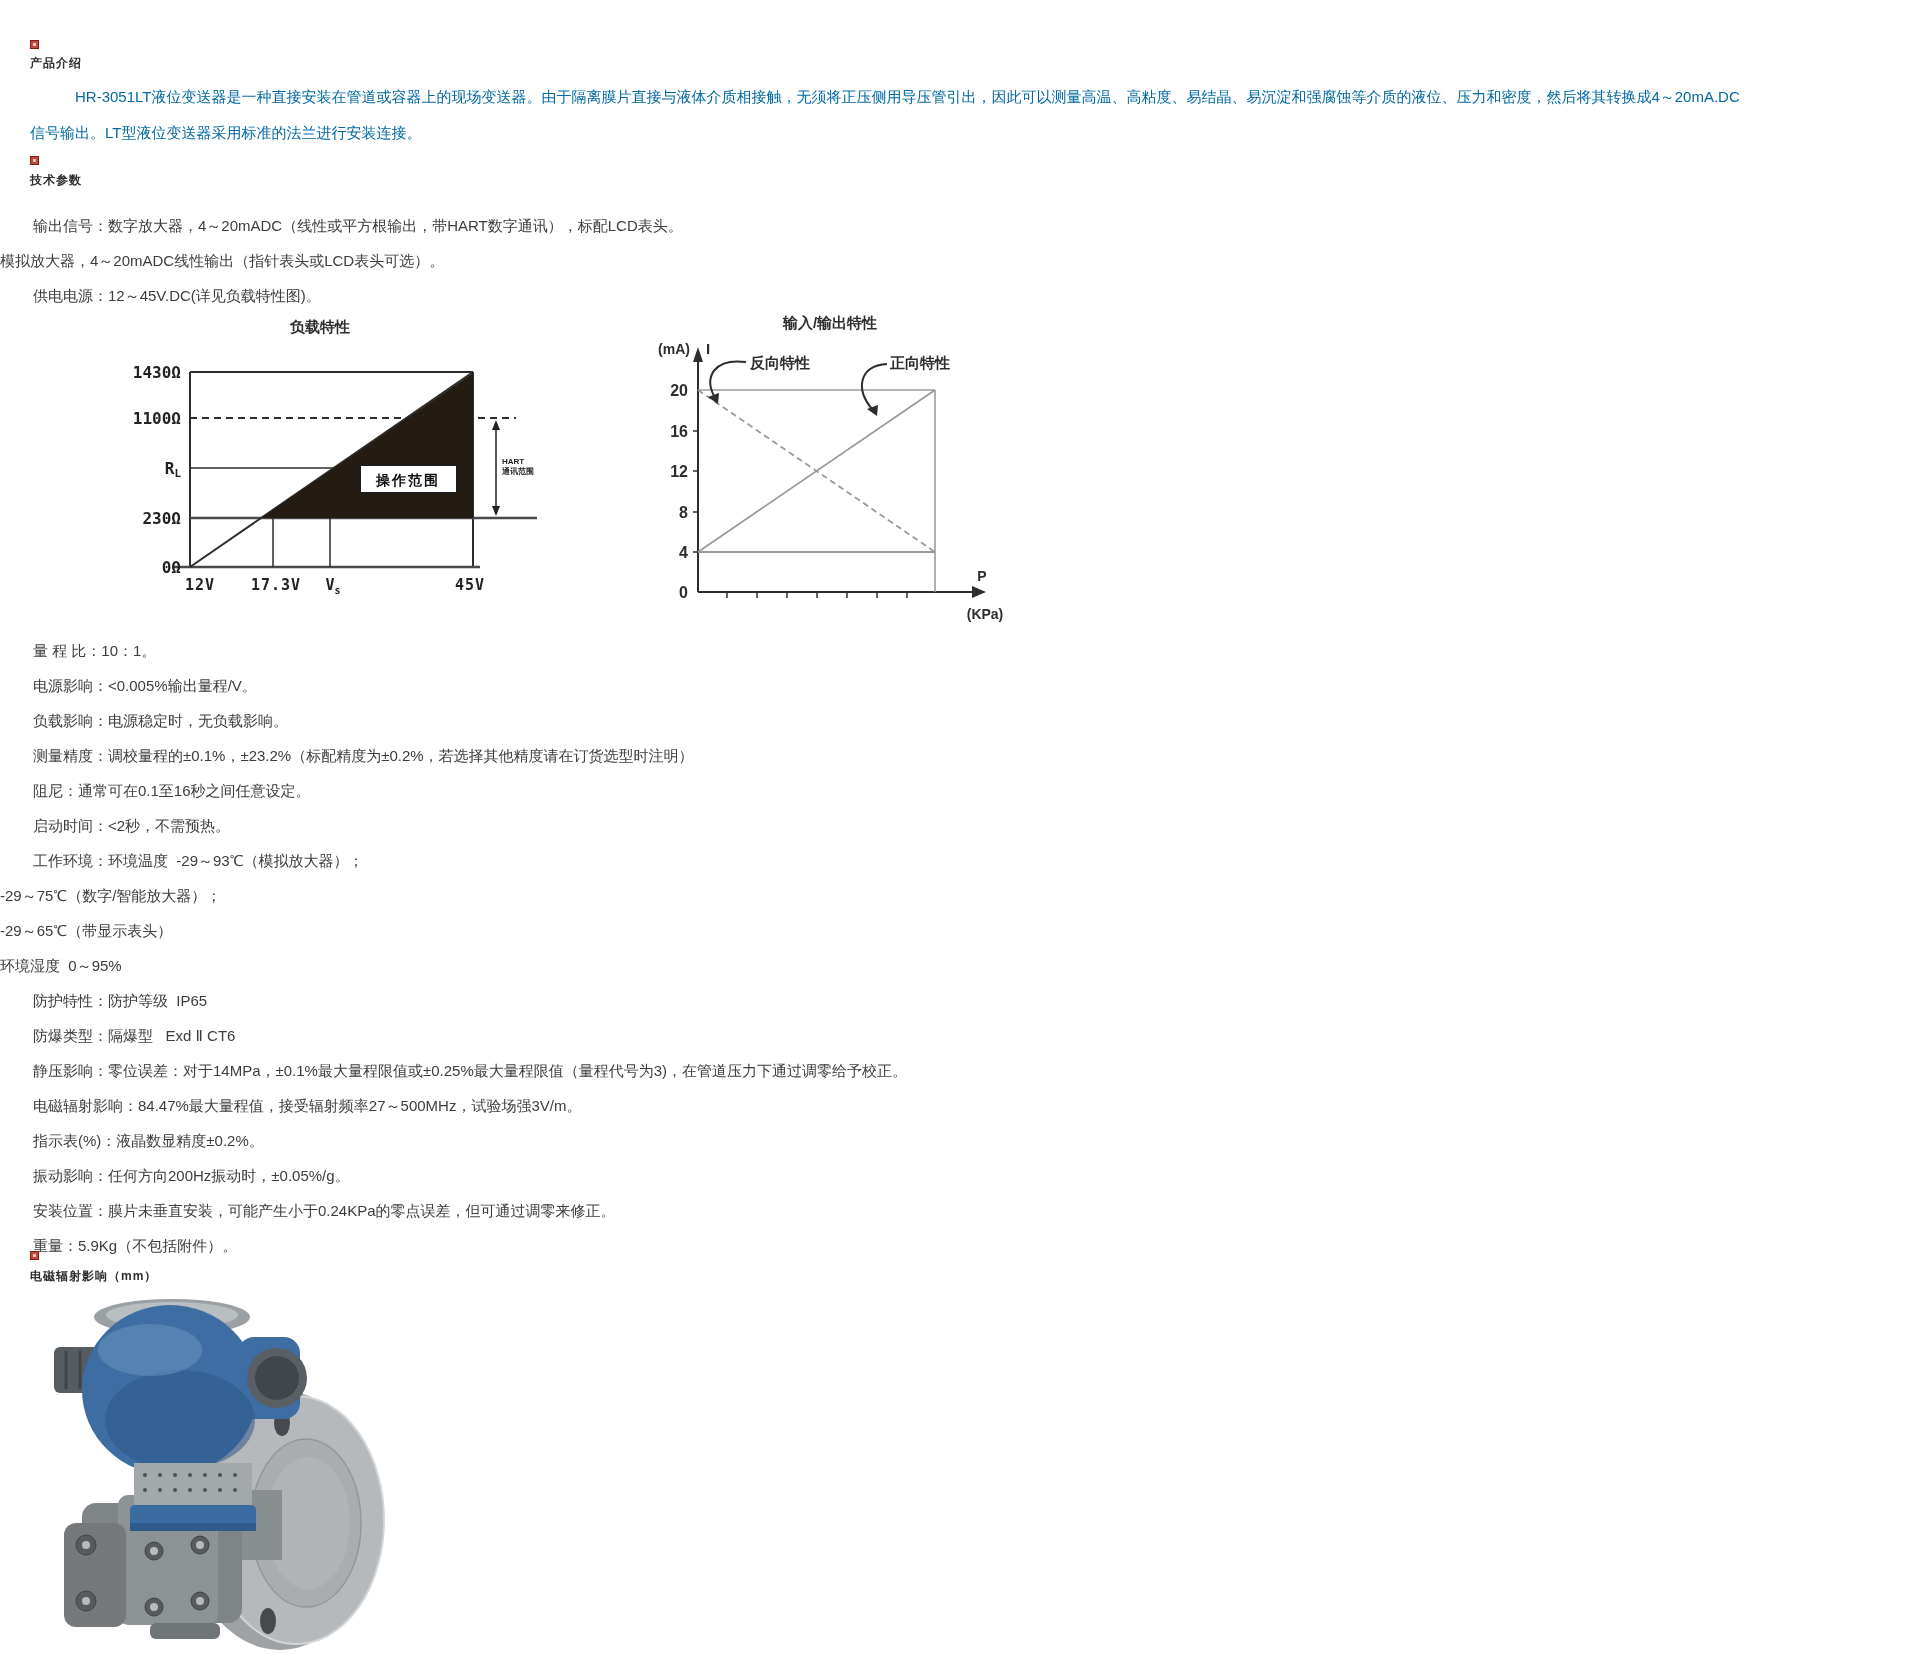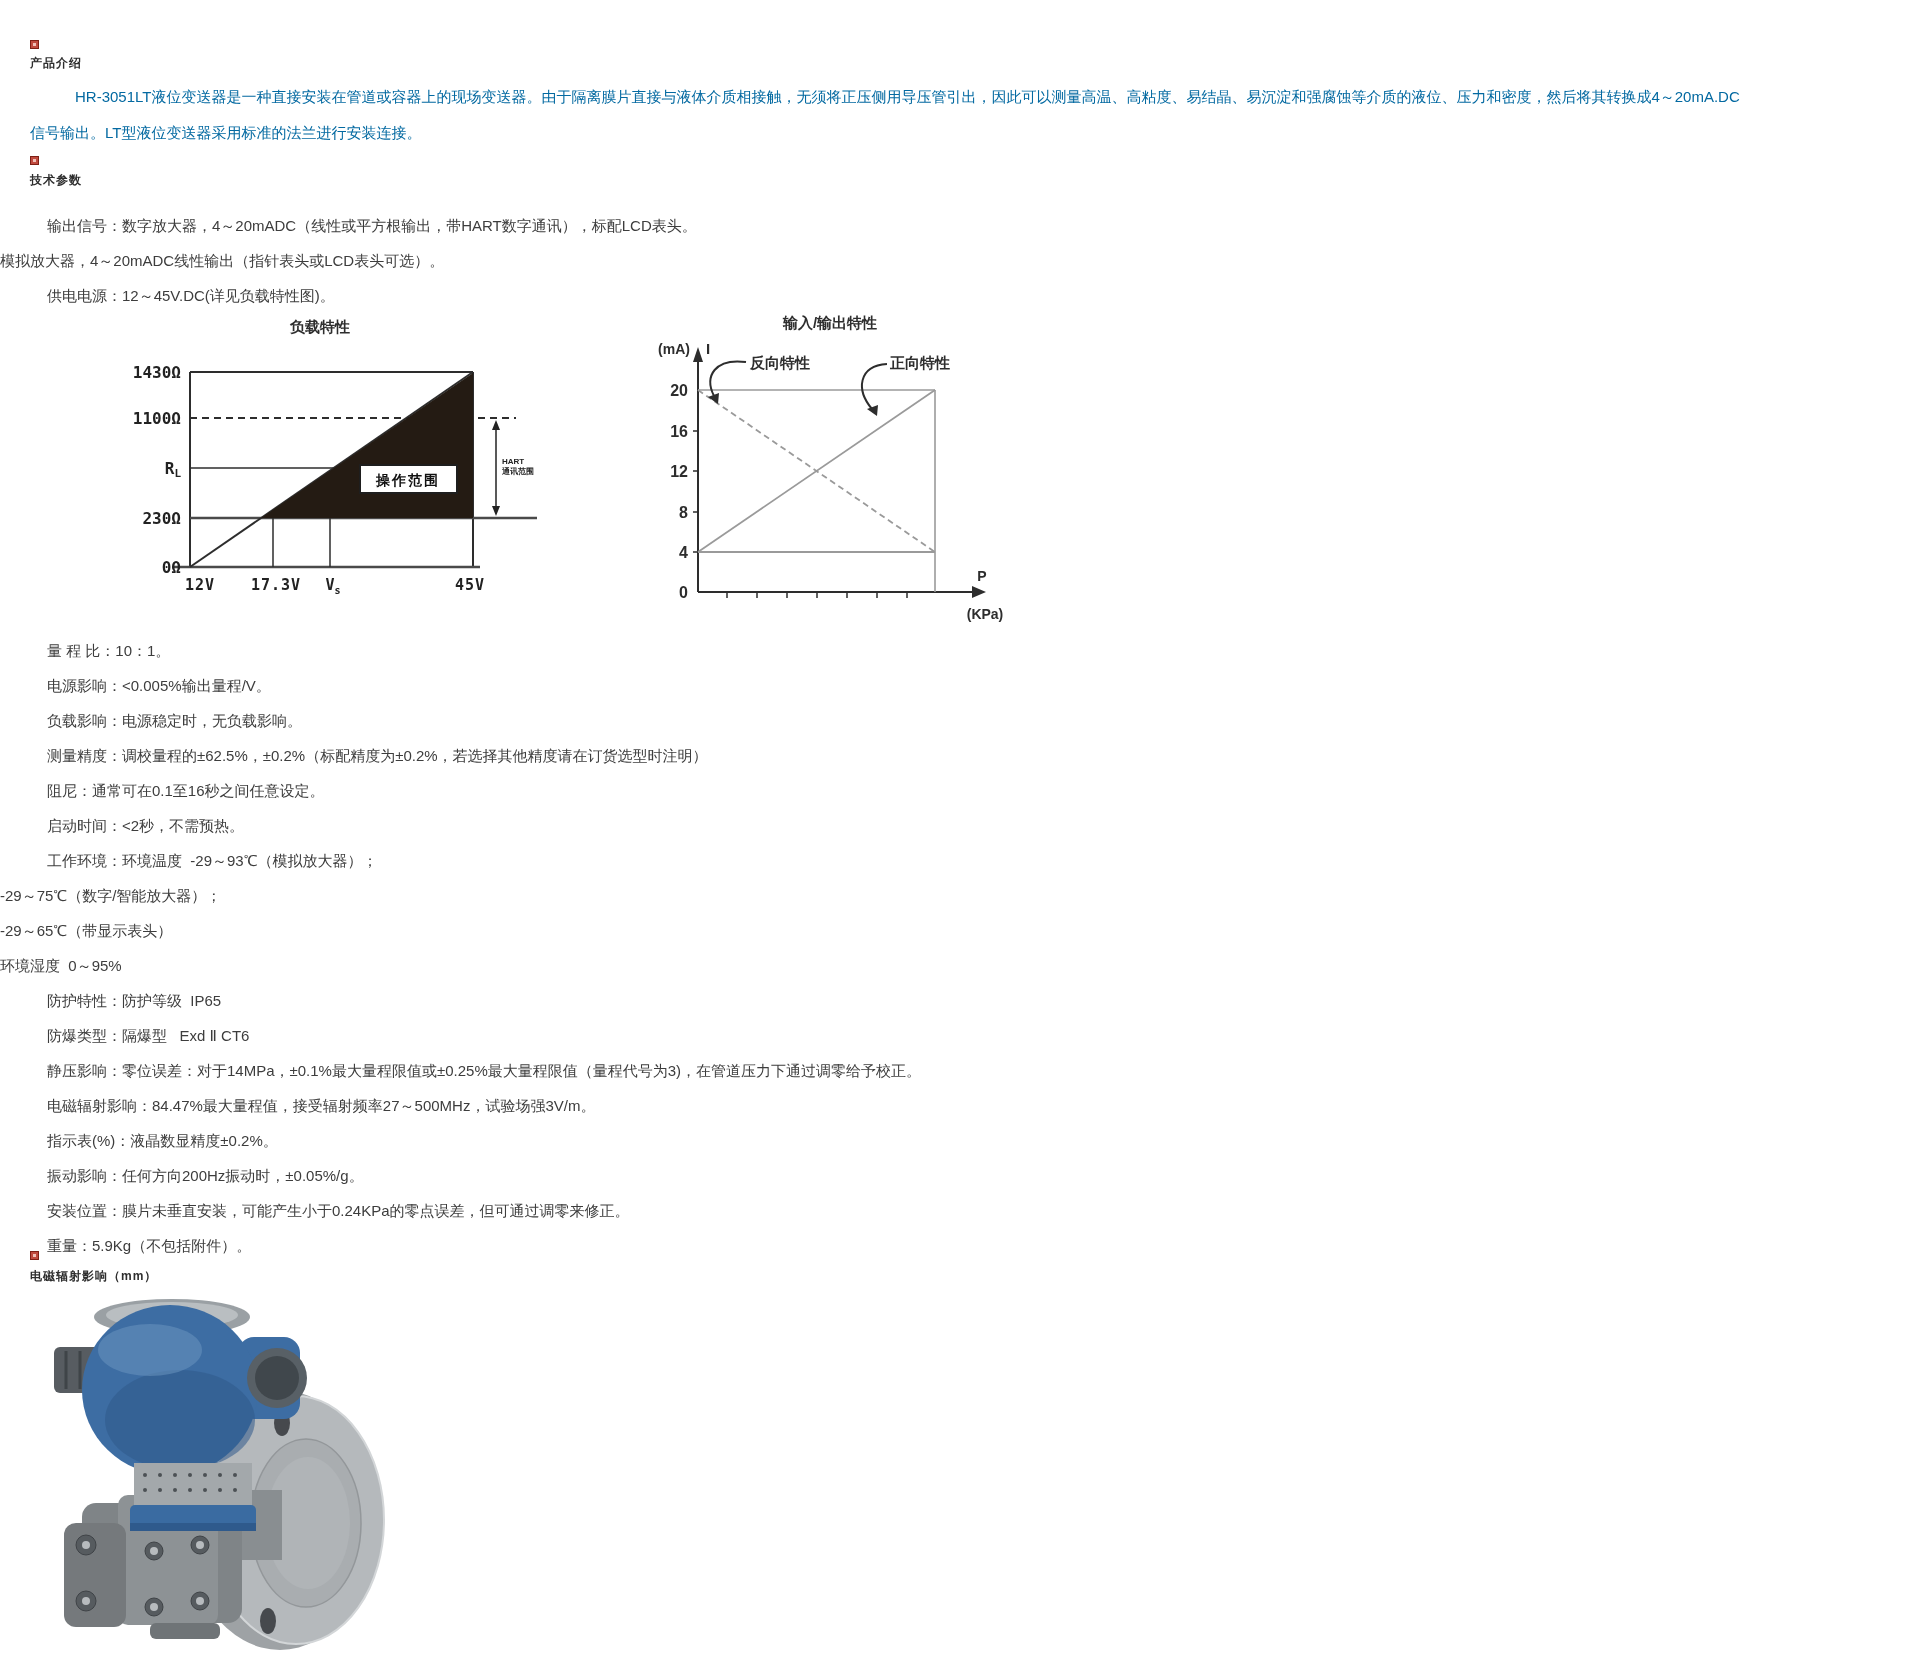--- a/index.html
+++ b/index.html
@@ -22,21 +22,21 @@
   h2.sec{
     position:absolute;margin:0;
     font-size:12px;font-weight:bold;color:#2e2e2e;
     white-space:nowrap;letter-spacing:1px;
   }
   .para-line{
     position:absolute;font-size:15px;color:#0369a1;white-space:pre;
   }
   .spec-list{position:absolute;left:0;}
   .spec-line{height:35px;line-height:35px;font-size:15px;color:#3d3d3d;white-space:pre;}
-  .ind1{padding-left:47px;}
+  .ind1{padding-left:33px;}
   .ind2{}
   svg text{font-family:"Liberation Sans",sans-serif;}
   .axis-mono{font-family:"DejaVu Sans Mono",monospace;font-weight:bold;fill:#222;}
   .c2num{font-weight:bold;fill:#2d2d2d;}
 </style>
 </head>
 <body>
 
 <div class="page">
 
@@ -140,21 +140,21 @@
     <text x="88" y="248" text-anchor="end" font-size="16" class="c2num">4</text>
     <text x="88" y="288" text-anchor="end" font-size="16" class="c2num">0</text>
     <text x="382" y="271" text-anchor="middle" font-size="14" class="c2num">P</text>
     <text x="385" y="309" text-anchor="middle" font-size="14" class="c2num">(KPa)</text>
   </svg>
 
   <div class="spec-list" style="top:633px;width:1909px;" id="specs-main">
       <div class="spec-line ind1">量 程 比：10：1。</div>
       <div class="spec-line ind1">电源影响：&lt;0.005%输出量程/V。</div>
       <div class="spec-line ind1">负载影响：电源稳定时，无负载影响。</div>
-      <div class="spec-line ind1">测量精度：调校量程的±62.5%，±0.2%（标配精度为±0.2%，若选择其他精度请在订货选型时注明）</div>
+      <div class="spec-line ind1">测量精度：调校量程的±0.1%，±23.2%（标配精度为±0.2%，若选择其他精度请在订货选型时注明）</div>
       <div class="spec-line ind1">阻尼：通常可在0.1至16秒之间任意设定。</div>
       <div class="spec-line ind1">启动时间：&lt;2秒，不需预热。</div>
       <div class="spec-line ind1">工作环境：环境温度  -29～93℃（模拟放大器）；</div>
       <div class="spec-line ind2">-29～75℃（数字/智能放大器）；</div>
       <div class="spec-line ind2">-29～65℃（带显示表头）</div>
       <div class="spec-line ind2">环境湿度  0～95%</div>
       <div class="spec-line ind1">防护特性：防护等级  IP65</div>
       <div class="spec-line ind1">防爆类型：隔爆型   Exd Ⅱ CT6</div>
       <div class="spec-line ind1">静压影响：零位误差：对于14MPa，±0.1%最大量程限值或±0.25%最大量程限值（量程代号为3)，在管道压力下通过调零给予校正。</div>
       <div class="spec-line ind1">电磁辐射影响：84.47%最大量程值，接受辐射频率27～500MHz，试验场强3V/m。</div>

